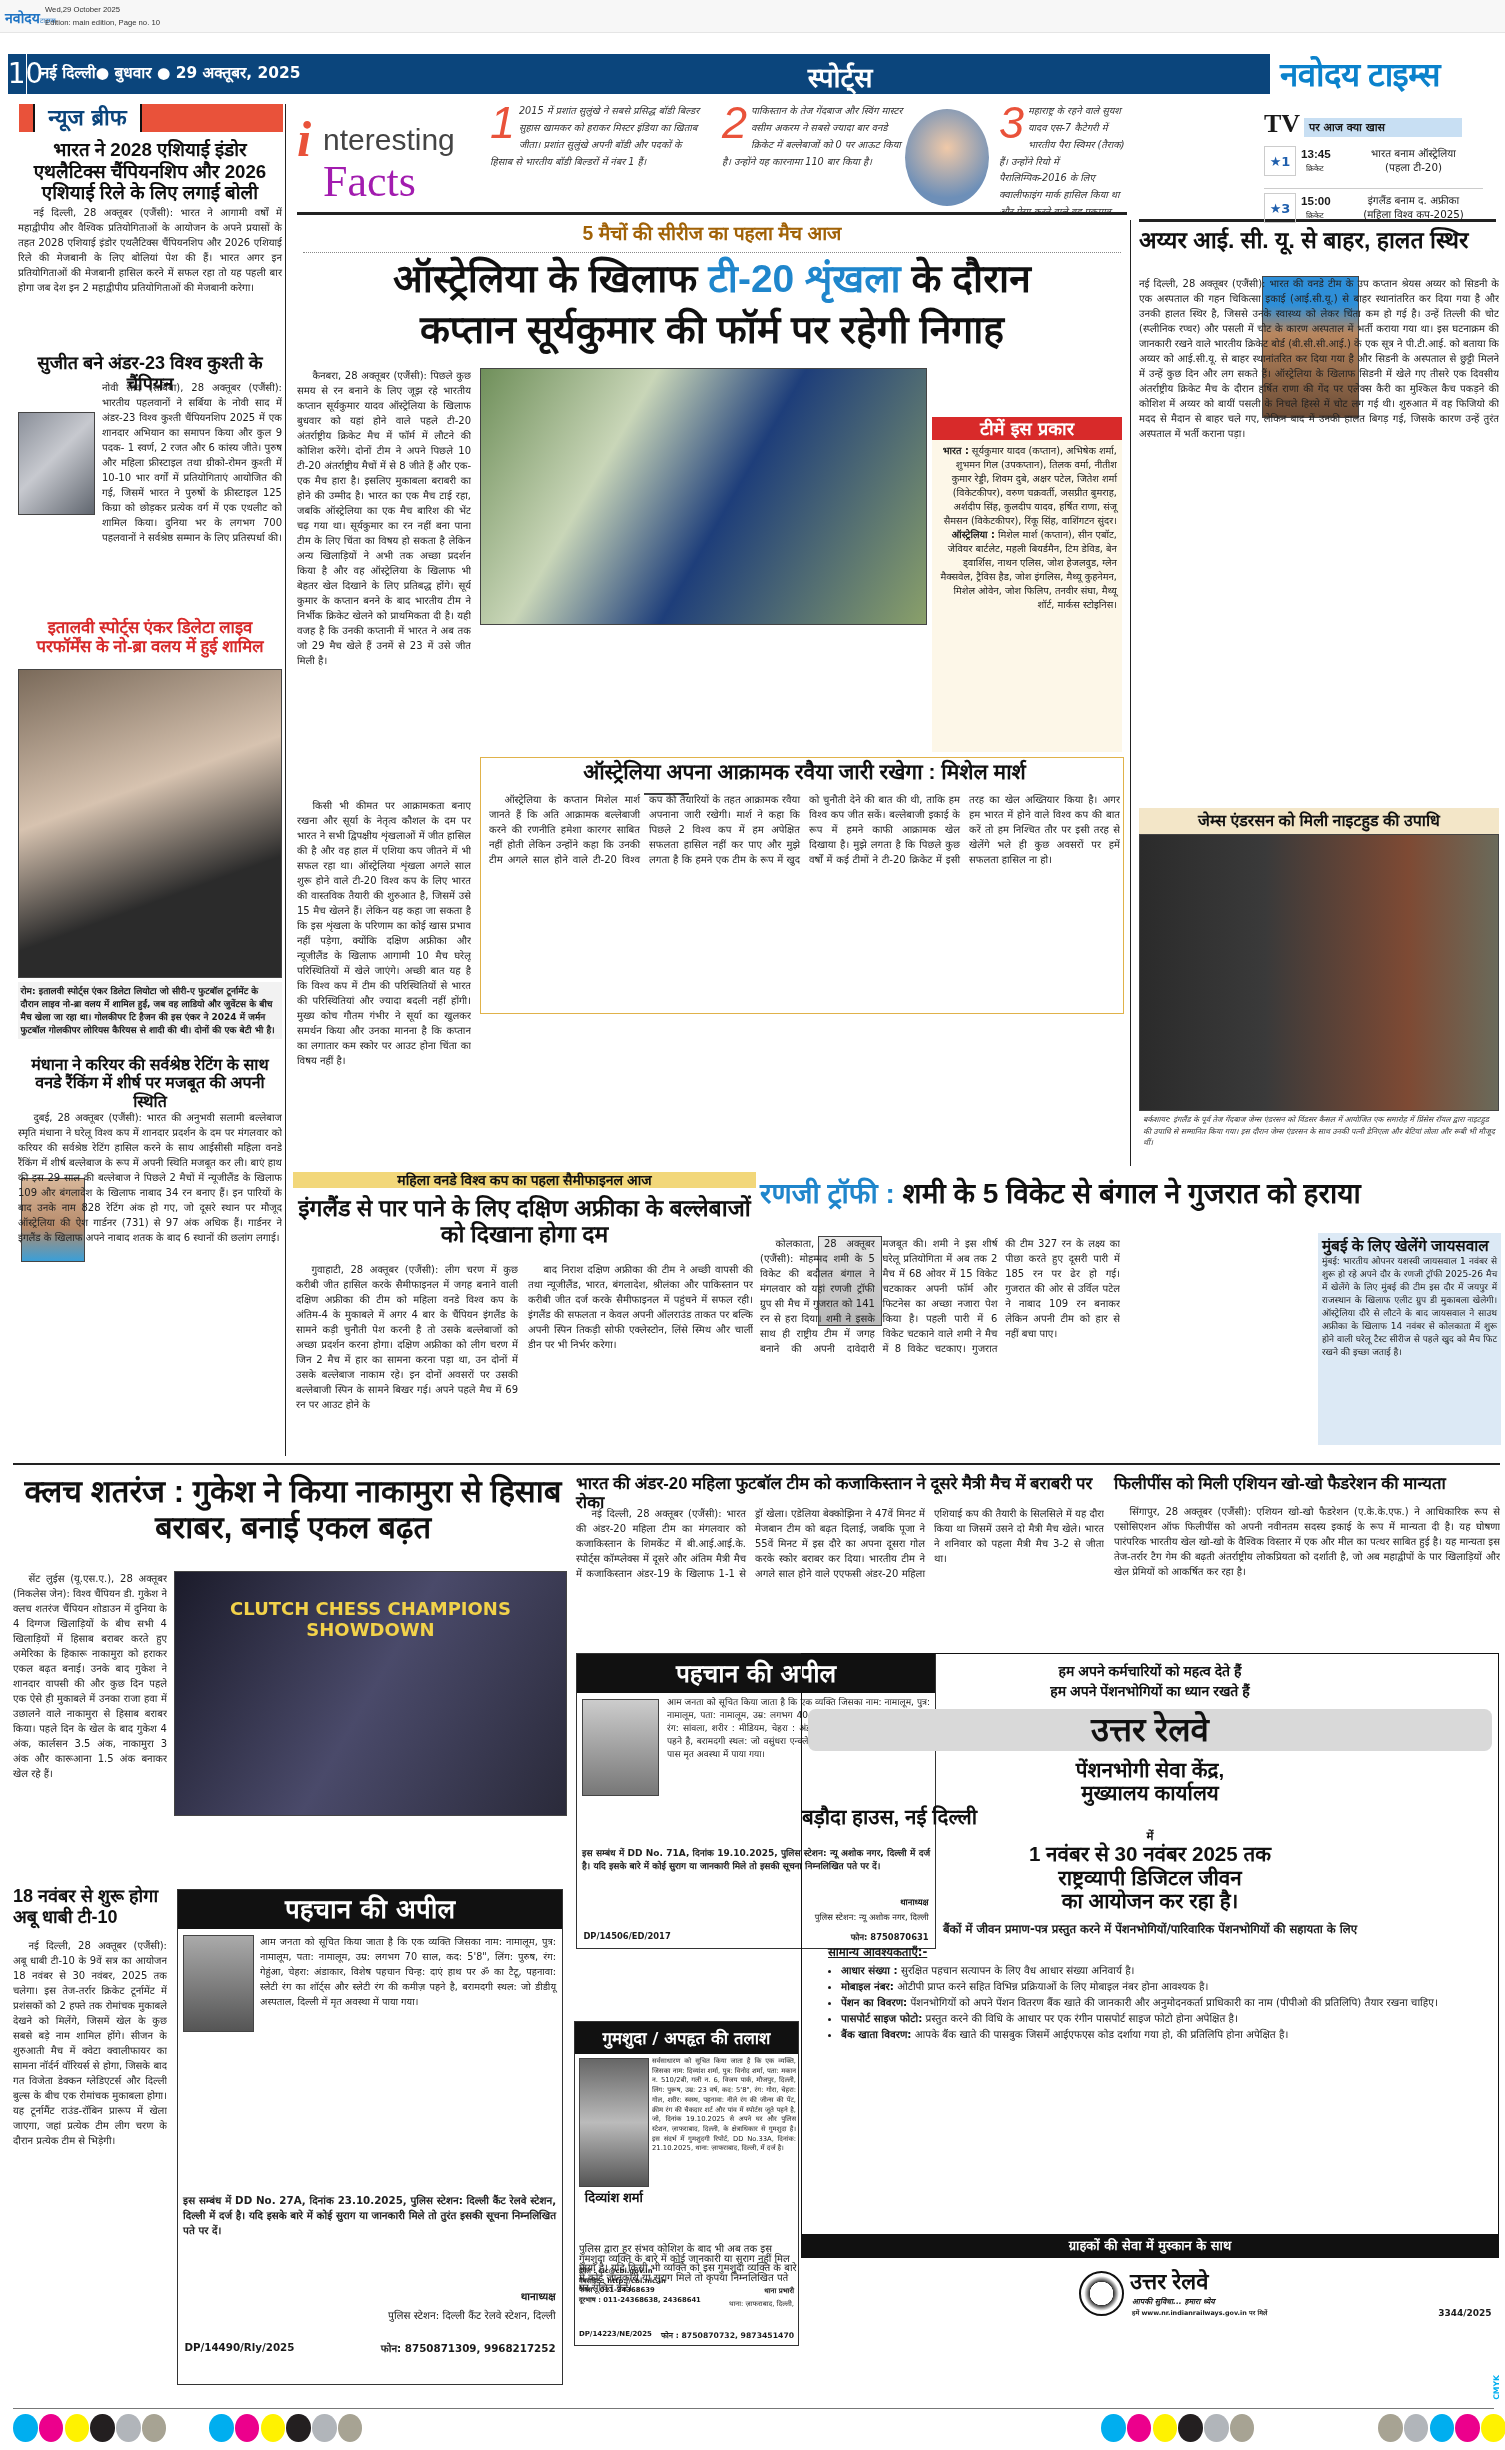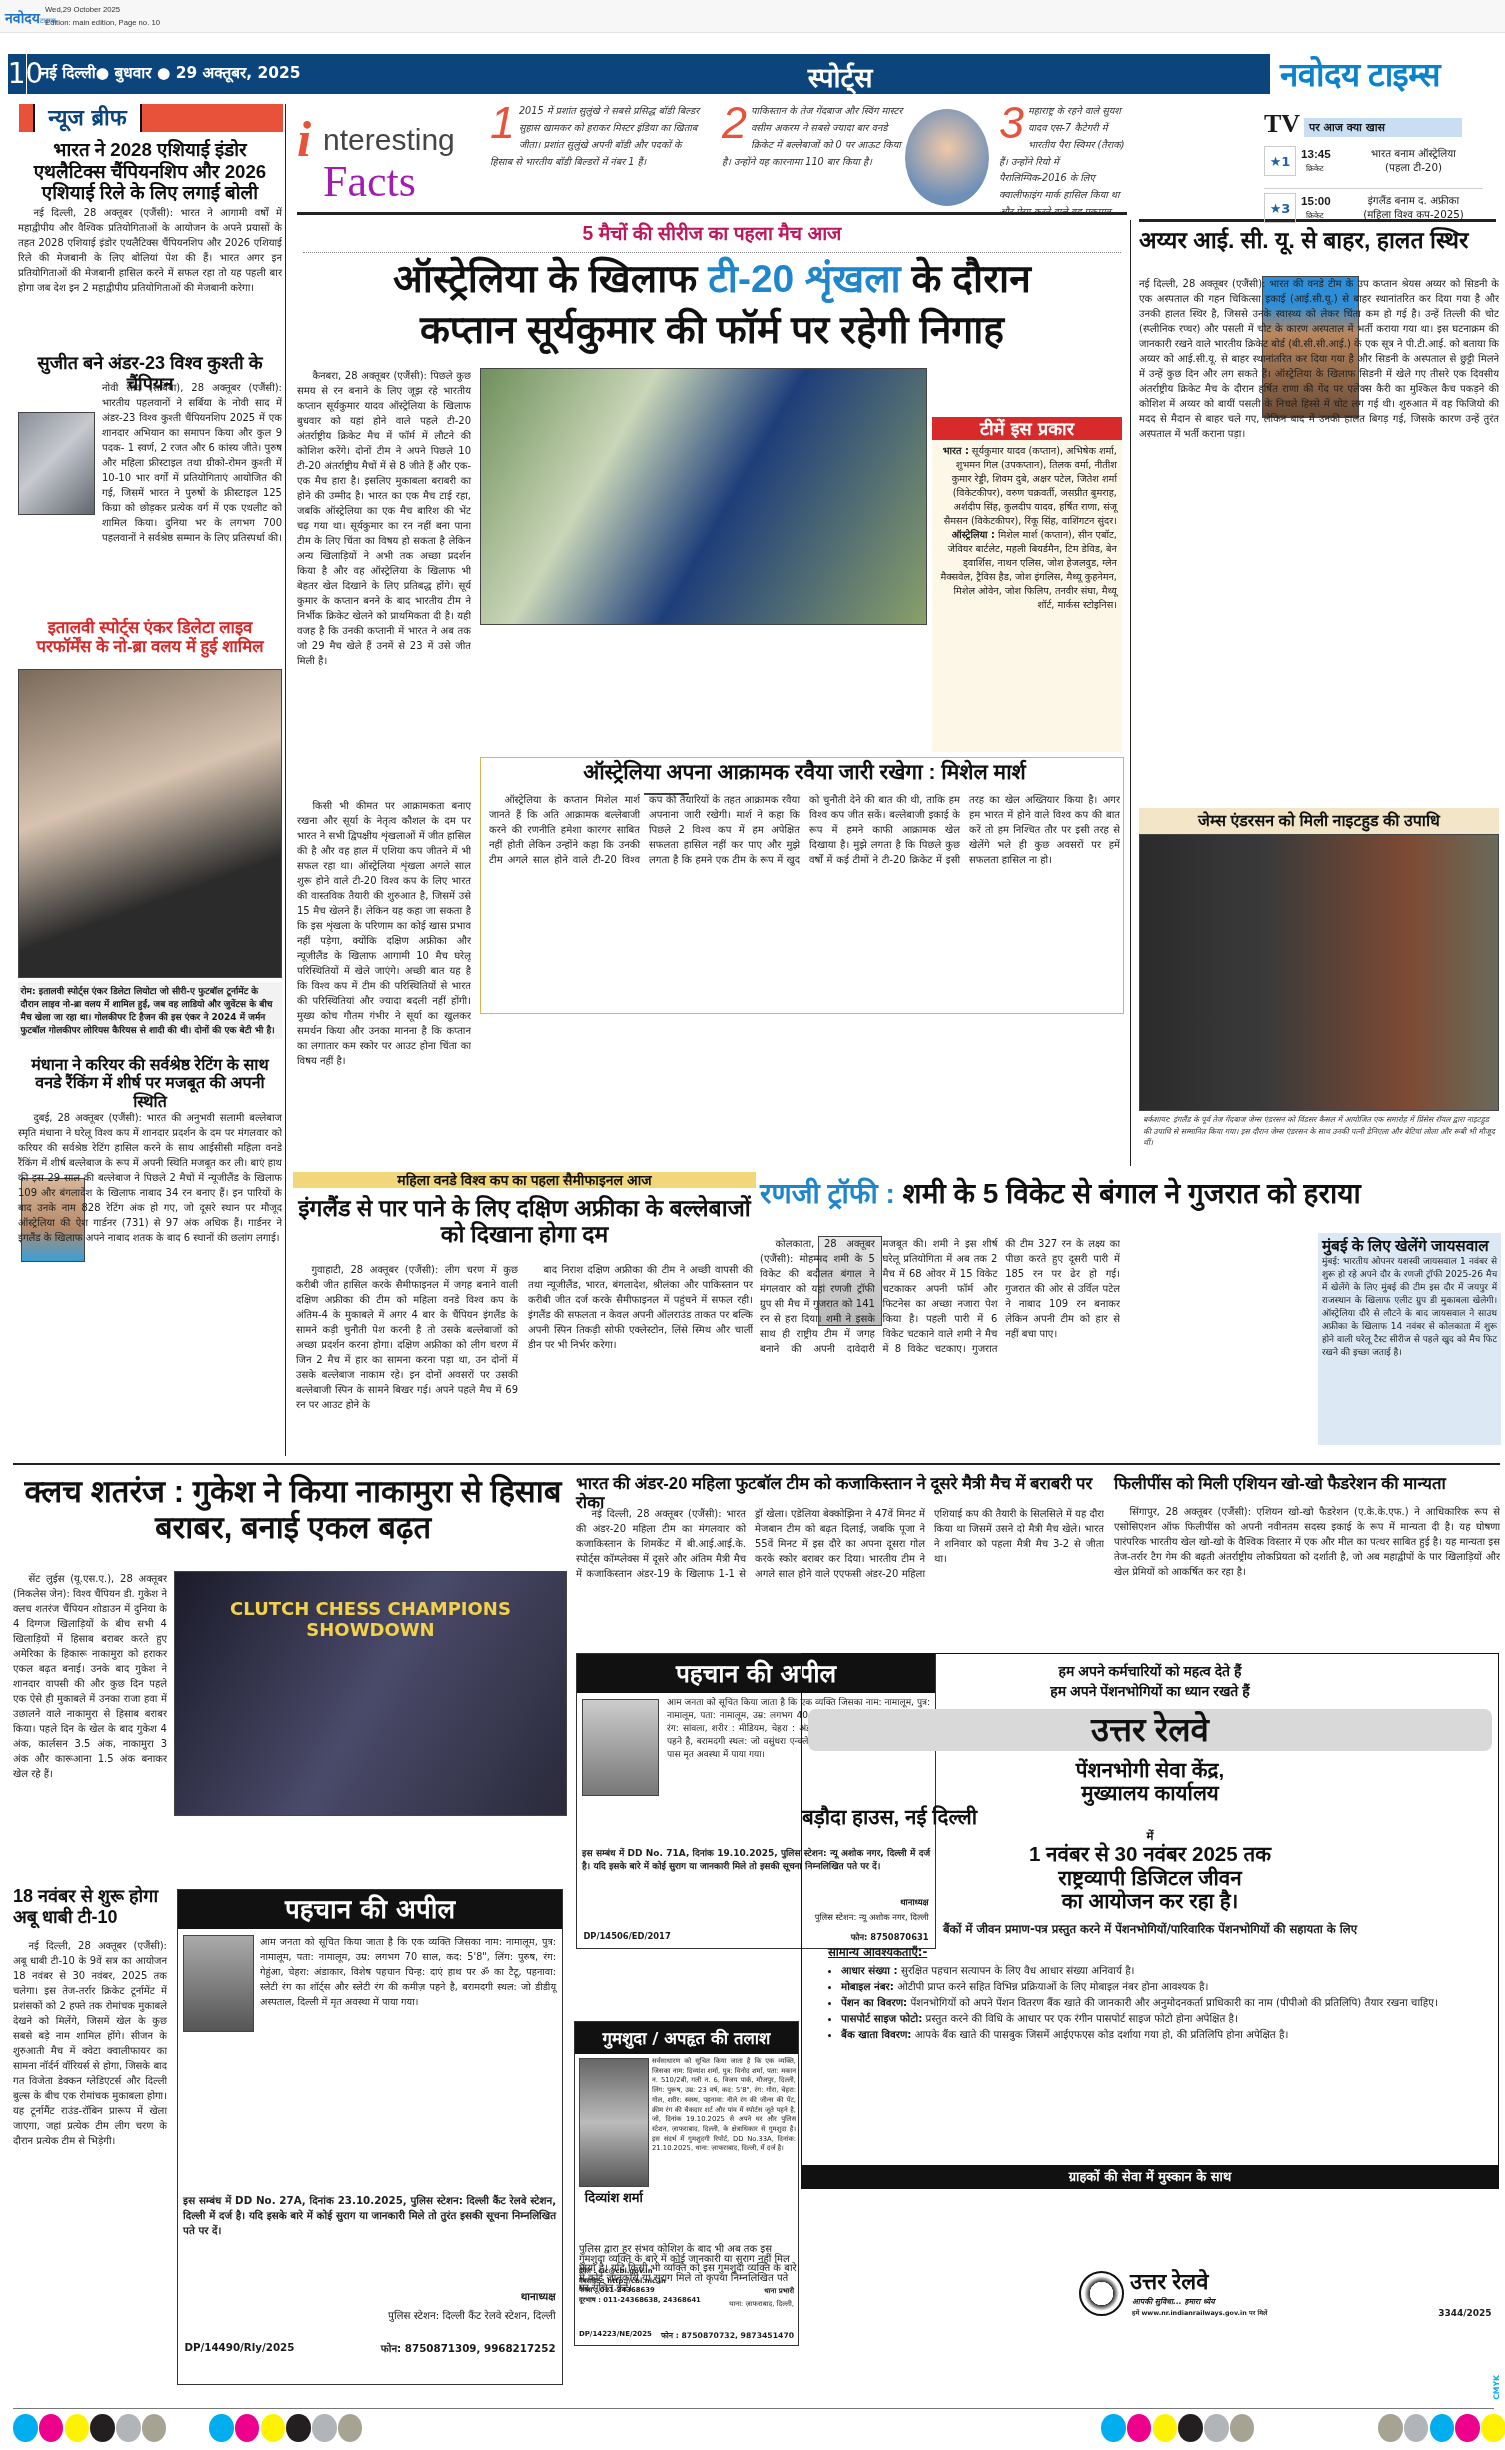--- a/index.html
+++ b/index.html
@@ -116,21 +116,21 @@
     <div class="abs logo" style="top:3.9px">★<span>3</span></div>
     <div class="abs time" style="top:5.1px">15:00</div>
     <div class="abs sub" style="top:20.6px">क्रिकेट</div>
     <div class="abs what" style="top:3.9px">
         <div>इंगलैंड बनाम द. अफ्रीका</div>
         <div>(महिला विश्व कप-2025)</div>
       </div>
   </div>
 </div>
 
-<div class="abs hd" style="left:297px;top:223px;width:830px;text-align:center;font-size:19.3px;color:#be185d">5 मैचों की सीरीज का पहला मैच आज</div>
+<div class="abs hd" style="left:297px;top:223px;width:830px;text-align:center;font-size:19.3px;color:#a16207">5 मैचों की सीरीज का पहला मैच आज</div>
 <div class="abs" style="left:303px;top:252px;width:818px;border-top:0.6px dotted #888"></div>
 <div class="abs hd" style="left:297px;top:257px;width:830px;text-align:center;font-size:39px"><span>ऑस्ट्रेलिया के खिलाफ </span><span class="bluehead">टी-20 शृंखला</span><span> के दौरान</span></div>
 <div class="abs hd" style="left:297px;top:308px;width:830px;text-align:center;font-size:39px">कप्तान सूर्यकुमार की फॉर्म पर रहेगी निगाह</div>
 <div class="abs body" style="left:297px;top:368px;width:174px;height:425px;overflow:hidden">
     <p>कैनबरा, 28 अक्तूबर (एजैंसी): पिछले कुछ समय से रन बनाने के लिए जूझ रहे भारतीय कप्तान सूर्यकुमार यादव ऑस्ट्रेलिया के खिलाफ बुधवार को यहां होने वाले पहले टी-20 अंतर्राष्ट्रीय क्रिकेट मैच में फॉर्म में लौटने की कोशिश करेंगे। दोनों टीम ने अपने पिछले 10 टी-20 अंतर्राष्ट्रीय मैचों में से 8 जीते हैं और एक-एक मैच हारा है। इसलिए मुकाबला बराबरी का होने की उम्मीद है। भारत का एक मैच टाई रहा, जबकि ऑस्ट्रेलिया का एक मैच बारिश की भेंट चढ़ गया था। सूर्यकुमार का रन नहीं बना पाना टीम के लिए चिंता का विषय हो सकता है लेकिन अन्य खिलाड़ियों ने अभी तक अच्छा प्रदर्शन किया है और वह ऑस्ट्रेलिया के खिलाफ भी बेहतर खेल दिखाने के लिए प्रतिबद्ध होंगे। सूर्य कुमार के कप्तान बनने के बाद भारतीय टीम ने निर्भीक क्रिकेट खेलने को प्राथमिकता दी है। यही वजह है कि उनकी कप्तानी में भारत ने अब तक जो 29 मैच खेले हैं उनमें से 23 में उसे जीत मिली है।</p>
   </div>
 <div class="abs photo" style="left:480px;top:368px;width:447px;height:257px;background:linear-gradient(120deg,#6f8f5a,#c9d6b8 30%,#1e3e7a 55%,#8aa06a)"></div>
 <div class="abs body" style="left:335px;top:631px;width:174px;height:515px;overflow:hidden"></div>
 <div class="abs body" style="left:297px;top:798px;width:174px;height:367px;overflow:hidden">
     <p>किसी भी कीमत पर आक्रामकता बनाए रखना और सूर्या के नेतृत्व कौशल के दम पर भारत ने सभी द्विपक्षीय शृंखलाओं में जीत हासिल की है और वह हाल में एशिया कप जीतने में भी सफल रहा था। ऑस्ट्रेलिया शृंखला अगले साल शुरू होने वाले टी-20 विश्व कप के लिए भारत की वास्तविक तैयारी की शुरुआत है, जिसमें उसे 15 मैच खेलने हैं। लेकिन यह कहा जा सकता है कि इस शृंखला के परिणाम का कोई खास प्रभाव नहीं पड़ेगा, क्योंकि दक्षिण अफ्रीका और न्यूजीलैंड के खिलाफ आगामी 10 मैच घरेलू परिस्थितियों में खेले जाएंगे। अच्छी बात यह है कि विश्व कप में टीम की परिस्थितियों से भारत की परिस्थितियां और ज्यादा बदली नहीं होंगी। मुख्य कोच गौतम गंभीर ने सूर्या का खुलकर समर्थन किया और उनका मानना है कि कप्तान का लगातार कम स्कोर पर आउट होना चिंता का विषय नहीं है।</p>
@@ -238,21 +238,21 @@
     <div><span>वेबसाइट</span> <span>: http://cbi.nic.in</span></div>
     <div><span>फैक्स</span> <span>: 011-24368639</span></div>
     <div><span>दूरभाष</span> <span>: 011-24368638, 24368641</span></div>
   </div>
   <div style="position:absolute;right:3.9px;top:264px;font-size:7px;font-weight:bold">थाना प्रभारी</div>
   <div style="position:absolute;right:3.9px;top:277px;font-size:7px">थाना: ज़ाफराबाद, दिल्ली,</div>
   <div style="position:absolute;left:3.9px;top:308px;font-size:7px;font-weight:bold">DP/14223/NE/2025</div>
   <div style="position:absolute;right:3.9px;top:308px;font-size:7.7px;font-weight:bold">फोन : 8750870732, 9873451470</div>
 </div>
 
-<div class="abs" style="left:801px;top:1653px;width:698px;height:536px;border:1.9px solid #111">
+<div class="abs" style="left:801px;top:1653px;width:698px;height:605px;border:1.9px solid #111">
   <div class="hd" style="text-align:center;font-size:14px;margin-top:9px">हम अपने कर्मचारियों को महत्व देते हैं</div>
   <div class="hd" style="text-align:center;font-size:14px;margin-top:3.9px">हम अपने पेंशनभोगियों का ध्यान रखते हैं</div>
   <div class="hd" style="margin:10.3px 6.4px 0;background:#d9d9d9;border-radius:7.7px;text-align:center;font-size:33px;height:42px;line-height:42px">उत्तर रेलवे</div>
   <div class="hd" style="text-align:center;font-size:20.6px;margin-top:6.4px">पेंशनभोगी सेवा केंद्र,</div>
   <div class="hd" style="text-align:center;font-size:20.6px">मुख्यालय कार्यालय</div>
   <div class="hd" style="text-align:left;font-size:20.6px">बड़ौदा हाउस, नई दिल्ली</div>
   <div class="hd" style="text-align:center;font-size:11.6px">में</div>
   <div class="hd" style="text-align:center;font-size:20.6px">1 नवंबर से 30 नवंबर 2025 तक</div>
   <div class="hd" style="text-align:center;font-size:20.6px">राष्ट्रव्यापी डिजिटल जीवन</div>
   <div class="hd" style="text-align:center;font-size:20.6px">का आयोजन कर रहा है।</div>

